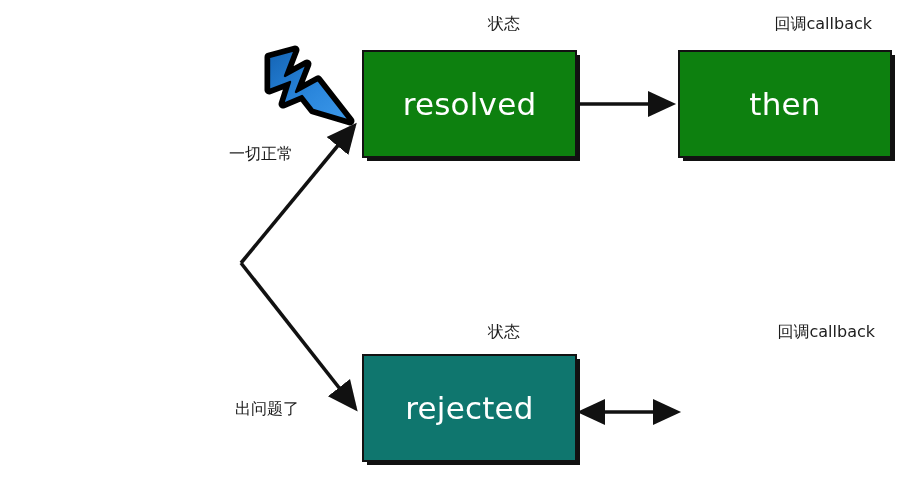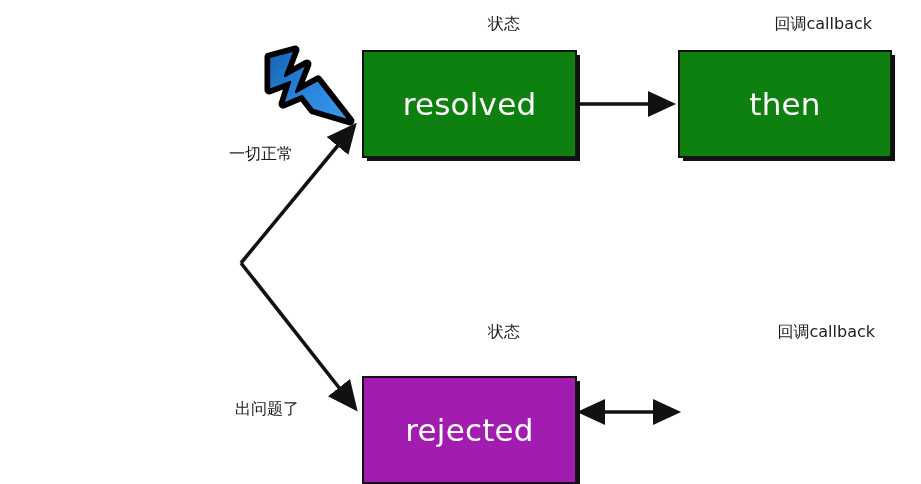--- a/index.html
+++ b/index.html
@@ -110,21 +110,21 @@
 
 
   <div class="node-box" style="left:362px; top:50px; width:215px; height:108px; background:#0d800f;">
     <span class="node-label light">resolved</span>
   </div>
 
   <div class="node-box" style="left:678px; top:50px; width:214px; height:108px; background:#0d800f;">
     <span class="node-label light">then</span>
   </div>
 
-  <div class="node-box" style="left:362px; top:376px; width:215px; height:108px; background:#a21caf;">
+  <div class="node-box" style="left:362px; top:354px; width:215px; height:108px; background:#0f766e;">
     <span class="node-label light">rejected</span>
   </div>
 
 
   <div class="edge-label" style="left:229px; top:146px;">一切正常</div>
 
   <div class="edge-label" style="left:235px; top:374px;margin-top:27px;">出问题了</div>
 
 </div>
 

